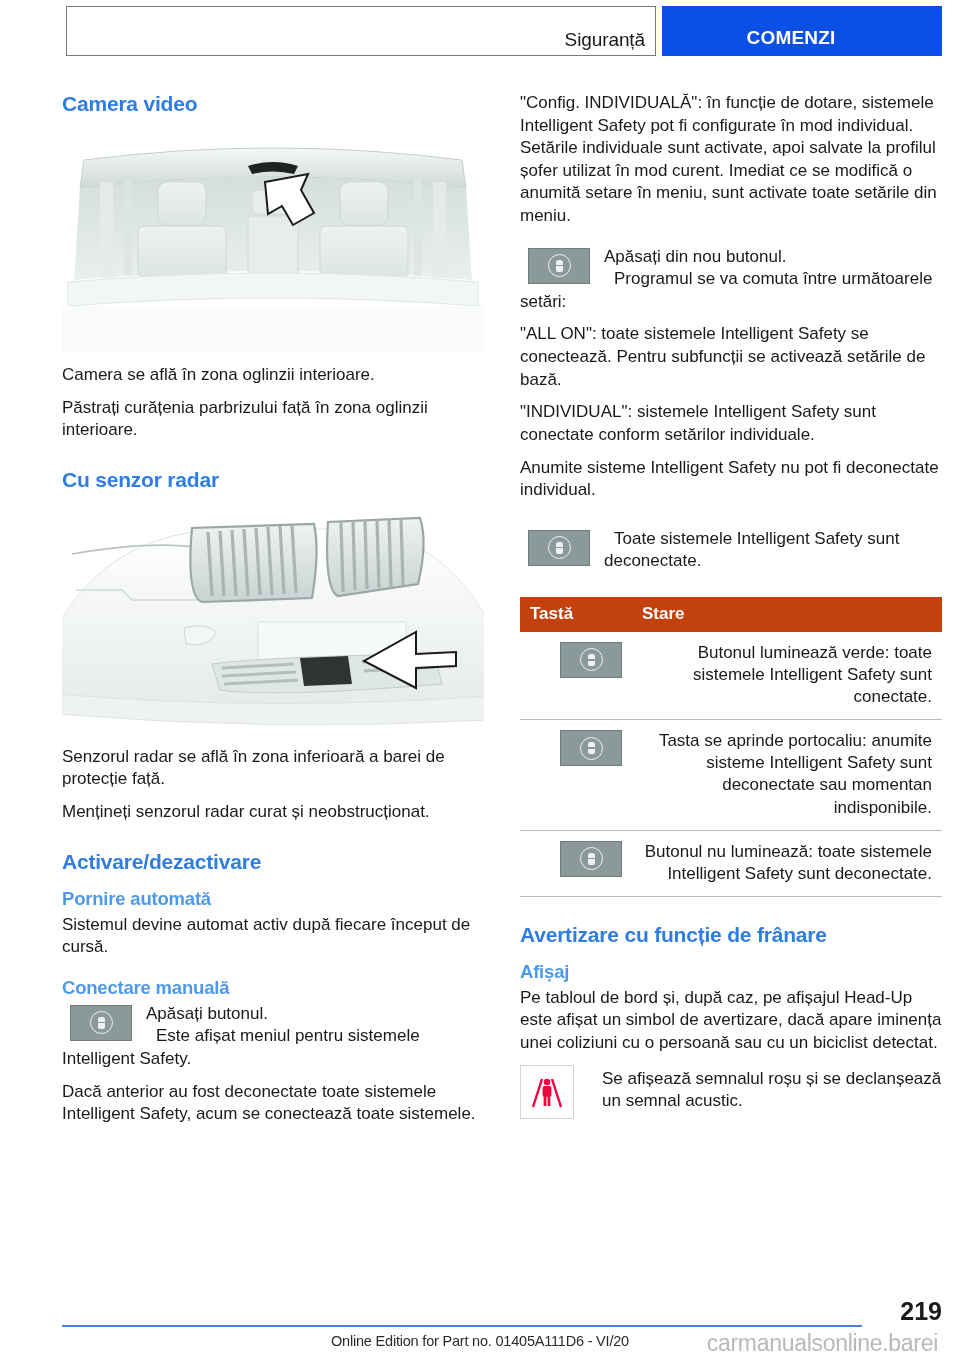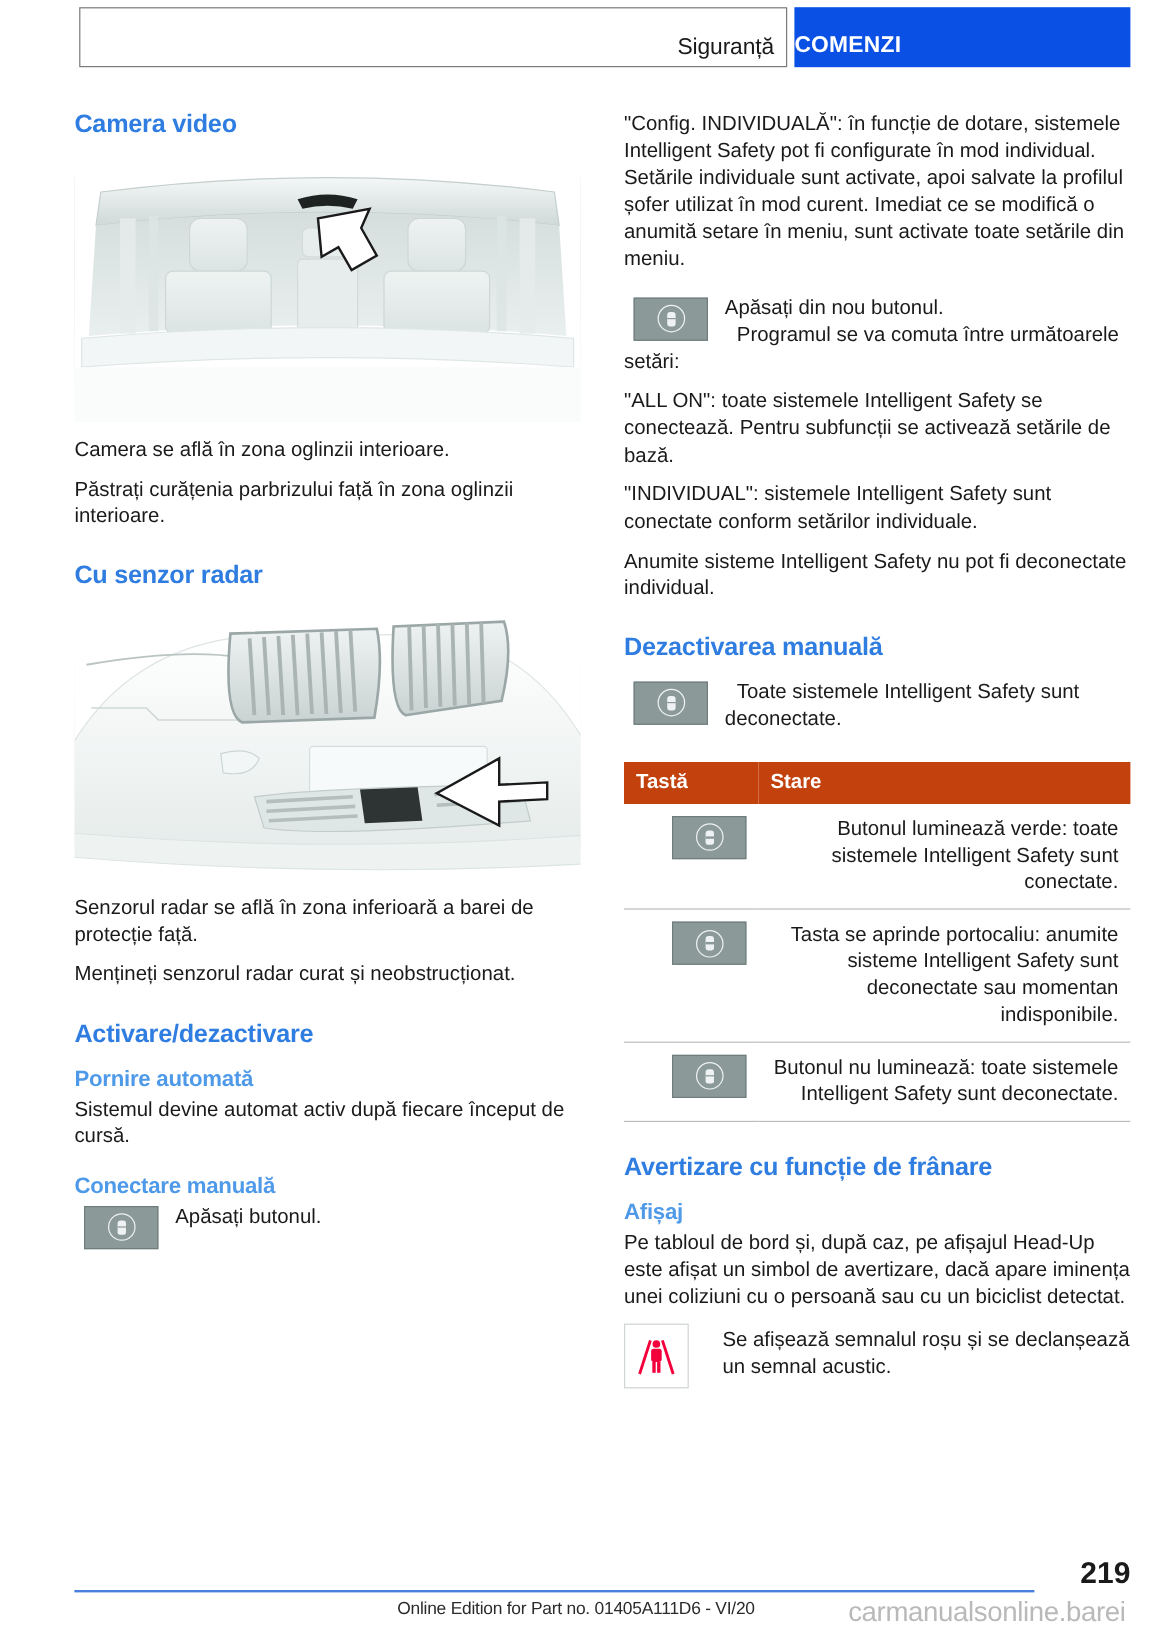--- a/index.html
+++ b/index.html
@@ -41,21 +41,21 @@
     font-size: 19px;
     color: #1a1a1a;
     letter-spacing: -0.1px;
   }
   .header-right {
     flex: 1 1 auto;
     background: #0a50e5;
     margin-left: 6px;
     display: flex;
     align-items: flex-end;
-    justify-content: flex-start;
+    justify-content: center;
     padding: 0 22px 7px 0;
     box-sizing: border-box;
   }
   .header-right .section {
     color: #ffffff;
     font-size: 19px;
     font-weight: bold;
     letter-spacing: 0.2px;
   }
 
@@ -394,22 +394,24 @@
 
     <div class="step">
       <span class="icon-wrap">
         <span class="keybtn">
             <span class="ring">
               <span class="car"></span>
             </span>
           </span>
       </span>
       <span class="l1">Apăsați butonul.</span>
+      <span class="l2">Este afișat meniul pentru sistemele Intelligent Safety.</span>
     </div>
 
+    <p class="body">Dacă anterior au fost deconectate toate sistemele Intelligent Safety, acum se conectează toate sistemele.</p>
   </div>
 
   <div class="col">
 
     <p class="body">"Config. INDIVIDUALĂ": în funcție de dotare, sistemele Intelligent Safety pot fi configurate în mod individual. Setările individuale sunt activate, apoi salvate la profilul șofer utilizat în mod curent. Imediat ce se modifică o anumită setare în meniu, sunt activate toate setările din meniu.</p>
 
     <div class="sp-sm"></div>
 
     <div class="step">
       <span class="icon-wrap">
@@ -422,21 +424,20 @@
       <span class="l1">Apăsați din nou butonul.</span>
       <span class="l2">Programul se va comuta între următoarele setări:</span>
     </div>
 
     <p class="body">"ALL ON": toate sistemele Intelligent Safety se conectează. Pentru subfuncții se activează setările de bază.</p>
     <p class="body">"INDIVIDUAL": sistemele Intelligent Safety sunt conectate conform setărilor individuale.</p>
     <p class="body">Anumite sisteme Intelligent Safety nu pot fi deconectate individual.</p>
 
     <div class="sp-md"></div>
 
-    <h1 class="blue">Dezactivarea manuală</h1>
 
     <div class="step">
       <span class="icon-wrap">
         <span class="keybtn">
             <span class="ring">
               <span class="car"></span>
             </span>
           </span>
       </span>
       <span class="l2">Toate sistemele Intelligent Safety sunt deconectate.</span>

